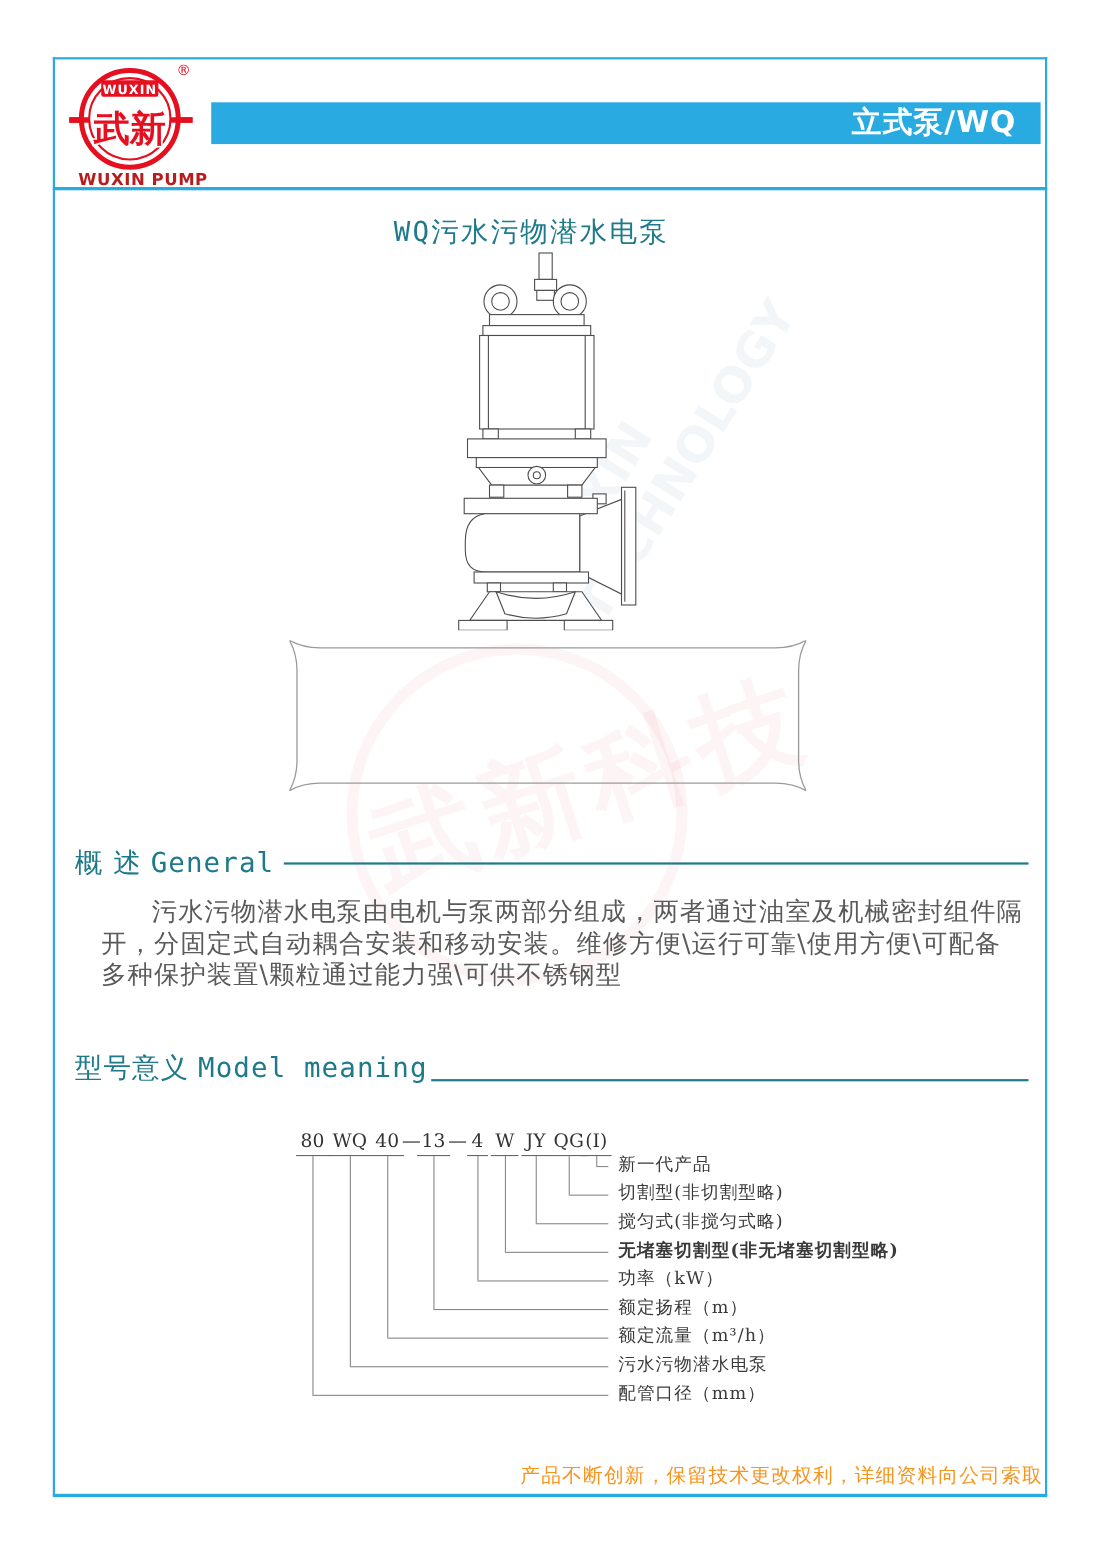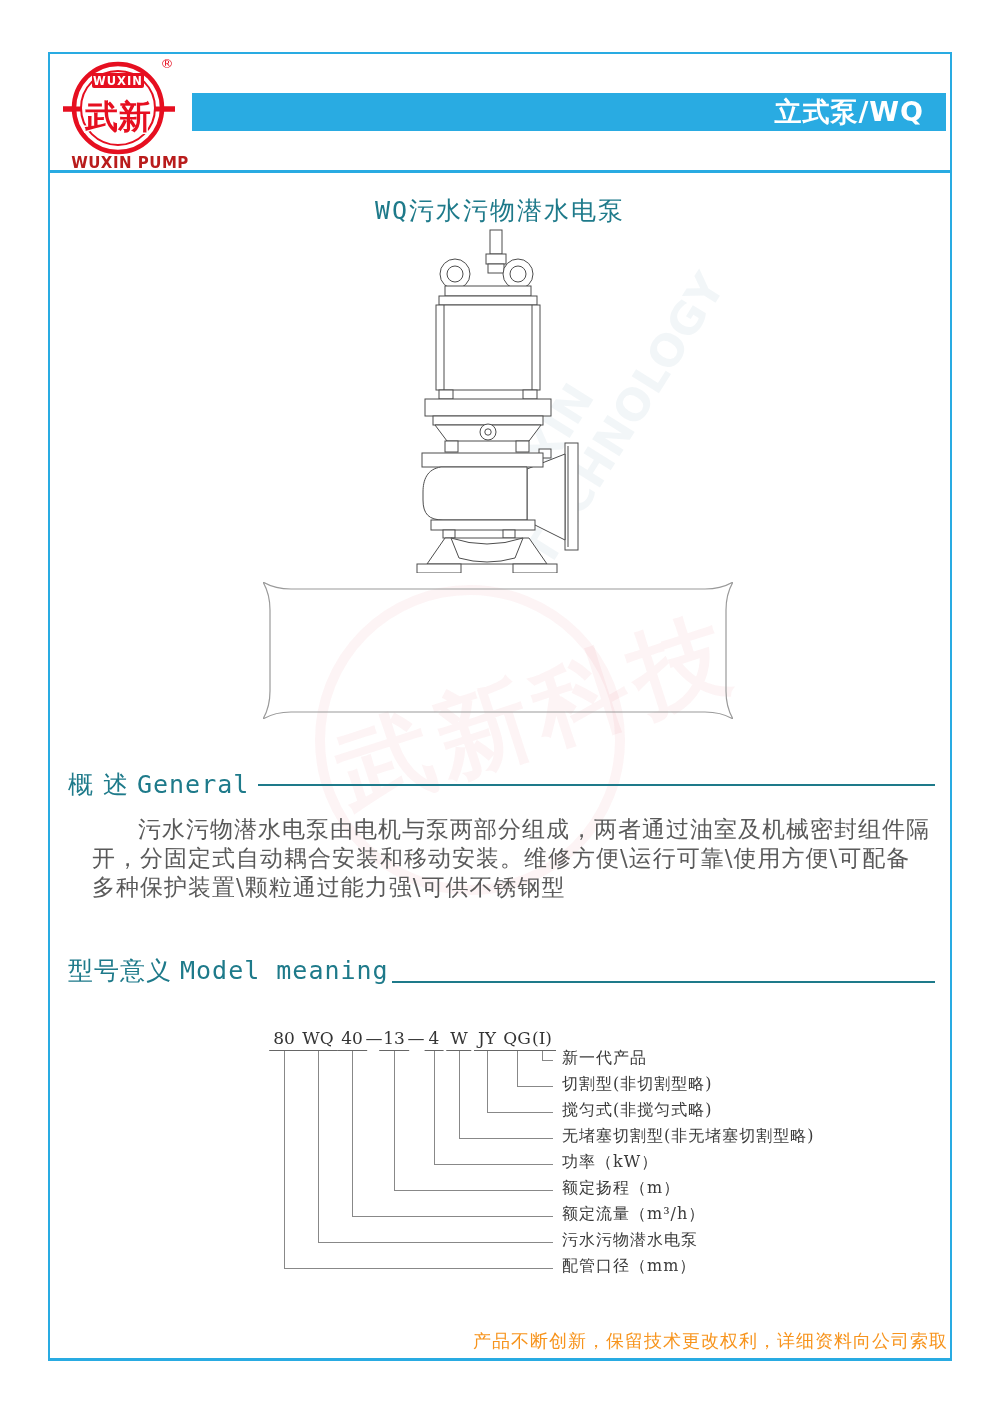--- a/index.html
+++ b/index.html
@@ -26,21 +26,21 @@
 
   
   #category-banner {
     position:absolute; left:192px; top:93px; width:754px; height:38px;
     background:#29abe2; color:#ffffff; font-weight:bold; font-size:27px;
     line-height:38px; text-align:right; padding-right:22px; letter-spacing:1px;
   }
 
   
   #product-title {
-    position:absolute; left:50px; top:194px; width:900px; text-align:center;
+    position:absolute; left:33px; top:194px; width:900px; text-align:center;
     color:#1e7a8a; font-size:25px; letter-spacing:2px;
     font-family:"DejaVu Sans Mono","DejaVu Sans", monospace;
   }
 
   
   #pump-drawing { position:absolute; left:415px; top:228px; width:172px; height:345px; }
   #pump-drawing svg { width:100%; height:100%; }
 
   
   #spec-plaque-border { position:absolute; left:263px; top:582px; width:470px; height:137px; }
@@ -238,21 +238,21 @@
       <div class="diag-h" style="left: 217px; top: 84px; width: 66px;"></div>
       <span class="code-token underlined" style="left: 247px;">QG</span>
       <div class="diag-v" style="left: 247px; top: 23px; height: 35px;"></div>
       <div class="diag-h" style="left: 247px; top: 58px; width: 36px;"></div>
       <span class="code-token underlined" style="left: 272px;">(I)</span>
       <div class="diag-v" style="left: 272px; top: 23px; height: 9px;"></div>
       <div class="diag-h" style="left: 272px; top: 32px; width: 11px;"></div>
       <span class="diag-label" style="top: 32px;">新一代产品</span>
       <span class="diag-label" style="top: 58px;">切割型(非切割型略)</span>
       <span class="diag-label" style="top: 84px;">搅匀式(非搅匀式略)</span>
-      <span class="diag-label" style="top: 110px;">无堵塞切割型(非无堵塞切割型略)</span>
+      <span class="diag-label" style="top: 110px; font-weight: bold;">无堵塞切割型(非无堵塞切割型略)</span>
       <span class="diag-label" style="top: 136px;">功率（kW）</span>
       <span class="diag-label" style="top: 162px;">额定扬程（m）</span>
       <span class="diag-label" style="top: 188px;">额定流量（m³/h）</span>
       <span class="diag-label" style="top: 214px;">污水污物潜水电泵</span>
       <span class="diag-label" style="top: 240px;">配管口径（mm）</span>
     </div>
 
   <div id="footer-note">产品不断创新，保留技术更改权利，详细资料向公司索取</div>
 
 </div>

